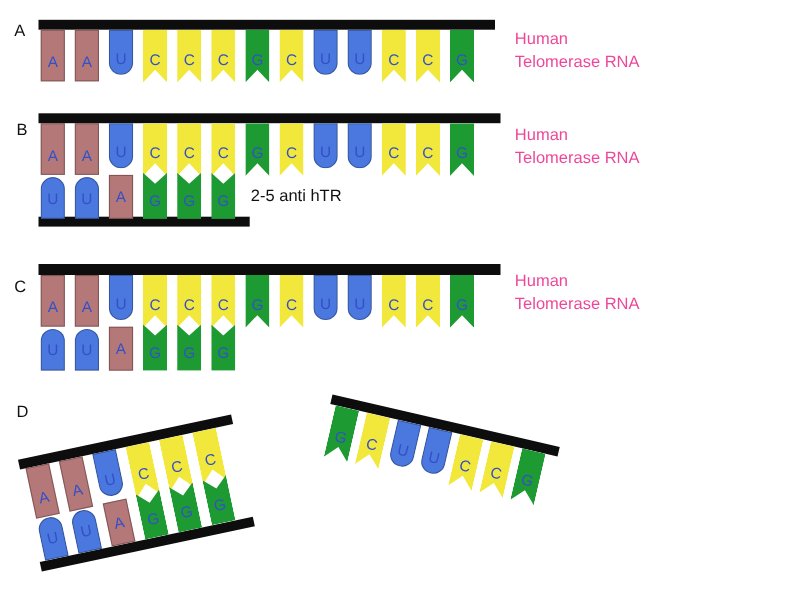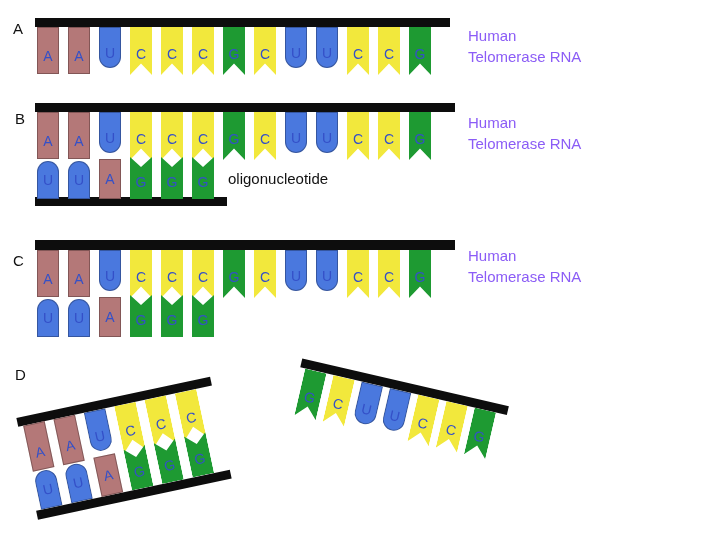--- a/index.html
+++ b/index.html
@@ -1,20 +1,20 @@
 <!DOCTYPE html>
 <html><head>
 <meta charset="utf-8">
 <style>
   html,body{margin:0;padding:0;background:#fff;}
   .page{position:relative;width:720px;height:540px;background:#ffffff;overflow:hidden;
         font-family:"Liberation Sans",sans-serif;color:#111;}
   .panel-letter{position:absolute;font-size:15px;color:#111;}
   .bar{position:absolute;height:9px;background:#0d0d0d;}
-  .side-label{position:absolute;font-size:15px;line-height:21px;color:#8b5cf6;}
+  .side-label{position:absolute;font-size:15px;line-height:21px;color:#ec4899;}
   .oligo-label{position:absolute;font-size:15px;line-height:22px;color:#111;}
   .strand{position:absolute;z-index:1;}
   .flag{position:absolute;width:22px;display:flex;justify-content:center;
         font-size:14px;box-sizing:border-box;}
   .flag.down{top:0;align-items:flex-end;}
   .flag.up{bottom:0;align-items:center;}
   .flag.down.nA{height:47px;padding-bottom:9px;border:1px solid rgba(0,0,0,.28);}
   .flag.down.nU{height:41px;border-radius:0 0 11px 11px;padding-bottom:6px;border:1px solid rgba(0,0,0,.28);}
   .flag.down.nC,.flag.down.nG{height:48px;padding-bottom:13px;
         clip-path:polygon(0 0,100% 0,100% 100%,50% 76%,0 100%);}
@@ -137,21 +137,21 @@
       </div>
       <div class="flag up nG" style="left: 124px; background: rgb(30, 154, 50);">
         <span style="color: rgb(52, 80, 200);">G</span>
       </div>
       <div class="flag up nG" style="left: 155px; background: rgb(30, 154, 50);">
         <span style="color: rgb(52, 80, 200);">G</span>
       </div>
     </div>
   <div class="bar" style="left: 35px; top: 197px; width: 192px; background: rgb(13, 13, 13);"></div>
   <div class="oligo-label" style="left:228px;top:168px;">
-    <div>oligonucleotide</div>
+    <div>2-5 anti hTR</div>
   </div>
   <div class="side-label" style="left:468px;top:112px;">
     <div>Human</div>
     <div>Telomerase RNA</div>
   </div>
 
   <div class="panel-letter" style="left:13px;top:252px;">C</div>
   <div class="bar" style="left: 35px; top: 240px; width: 420px; height: 10px; background: rgb(13, 13, 13);"></div>
   <div class="strand" style="left:37px;top:250px;width:404px;height:48px;">
       <div class="flag down nA" style="left: 0px; background: rgb(180, 120, 120);">

